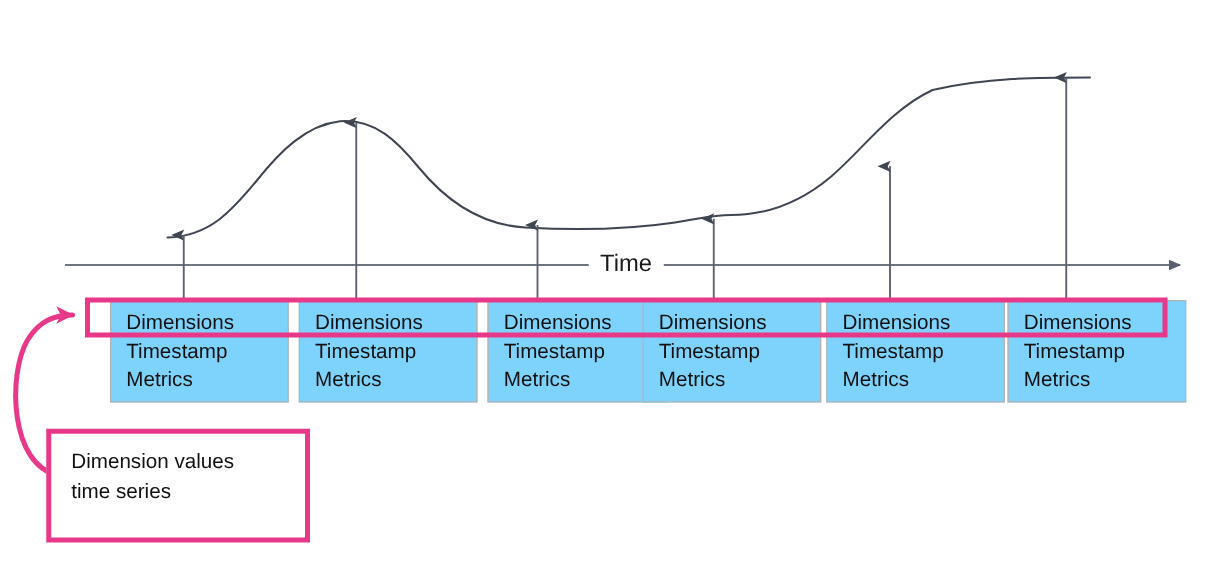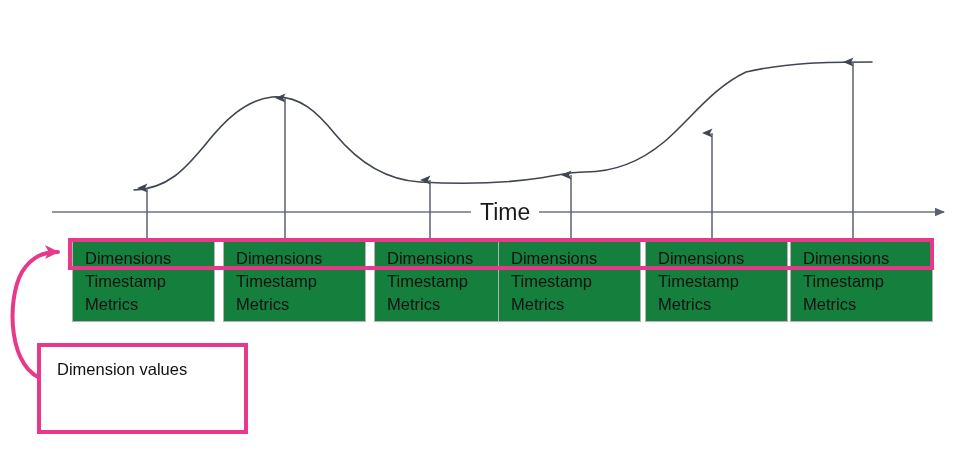--- a/index.html
+++ b/index.html
@@ -7,33 +7,34 @@
     width:964px;height:450px;
     background:#ffffff;
     font-family:"Liberation Sans", sans-serif;
     position:relative;
     overflow:hidden;
   }
   #stage{position:absolute;inset:0;width:964px;height:450px;}
   svg.layer{position:absolute;left:0;top:0;width:964px;height:450px;overflow:visible;}
   .axis-label{
     position:absolute;
-    font-size:23px;
+    font-size:19px;
     color:#1a1a1a;
     background:#ffffff;
     padding:0 9px;
     line-height:20px;
     white-space:nowrap;
   }
   .record-box{
     position:absolute;
     box-sizing:border-box;
     border:1px solid #b3b3b3;
-    background:#15803d;
+    background:#7dd3fc;
     padding:6px 0 0 12px;
+    margin-left:16px;
   }
   .record-line{
     font-size:16.5px;
     color:#111111;
     line-height:23px;
     white-space:nowrap;
   }
   .highlight-rect{
     position:absolute;
     box-sizing:border-box;
@@ -130,15 +131,16 @@
   </div>
 
   <div class="highlight-rect" style="left:68px;top:238px;width:866px;height:32px;"></div>
 
   <svg class="layer" viewBox="0 0 964 450">
     <path d="M 46,380 C 8,372 6,300 22,272 C 32,256 44,252 58,252" fill="none" stroke="#E8388A" stroke-width="4" stroke-linecap="round" marker-end="url(#pinkArrow)"></path>
   </svg>
 
   <div class="callout-box" style="left:37px;top:343px;width:211px;height:91px;">
     <div class="callout-line">Dimension values</div>
+    <div class="callout-line">time series</div>
   </div>
 
 </div>
 
 </body></html>

